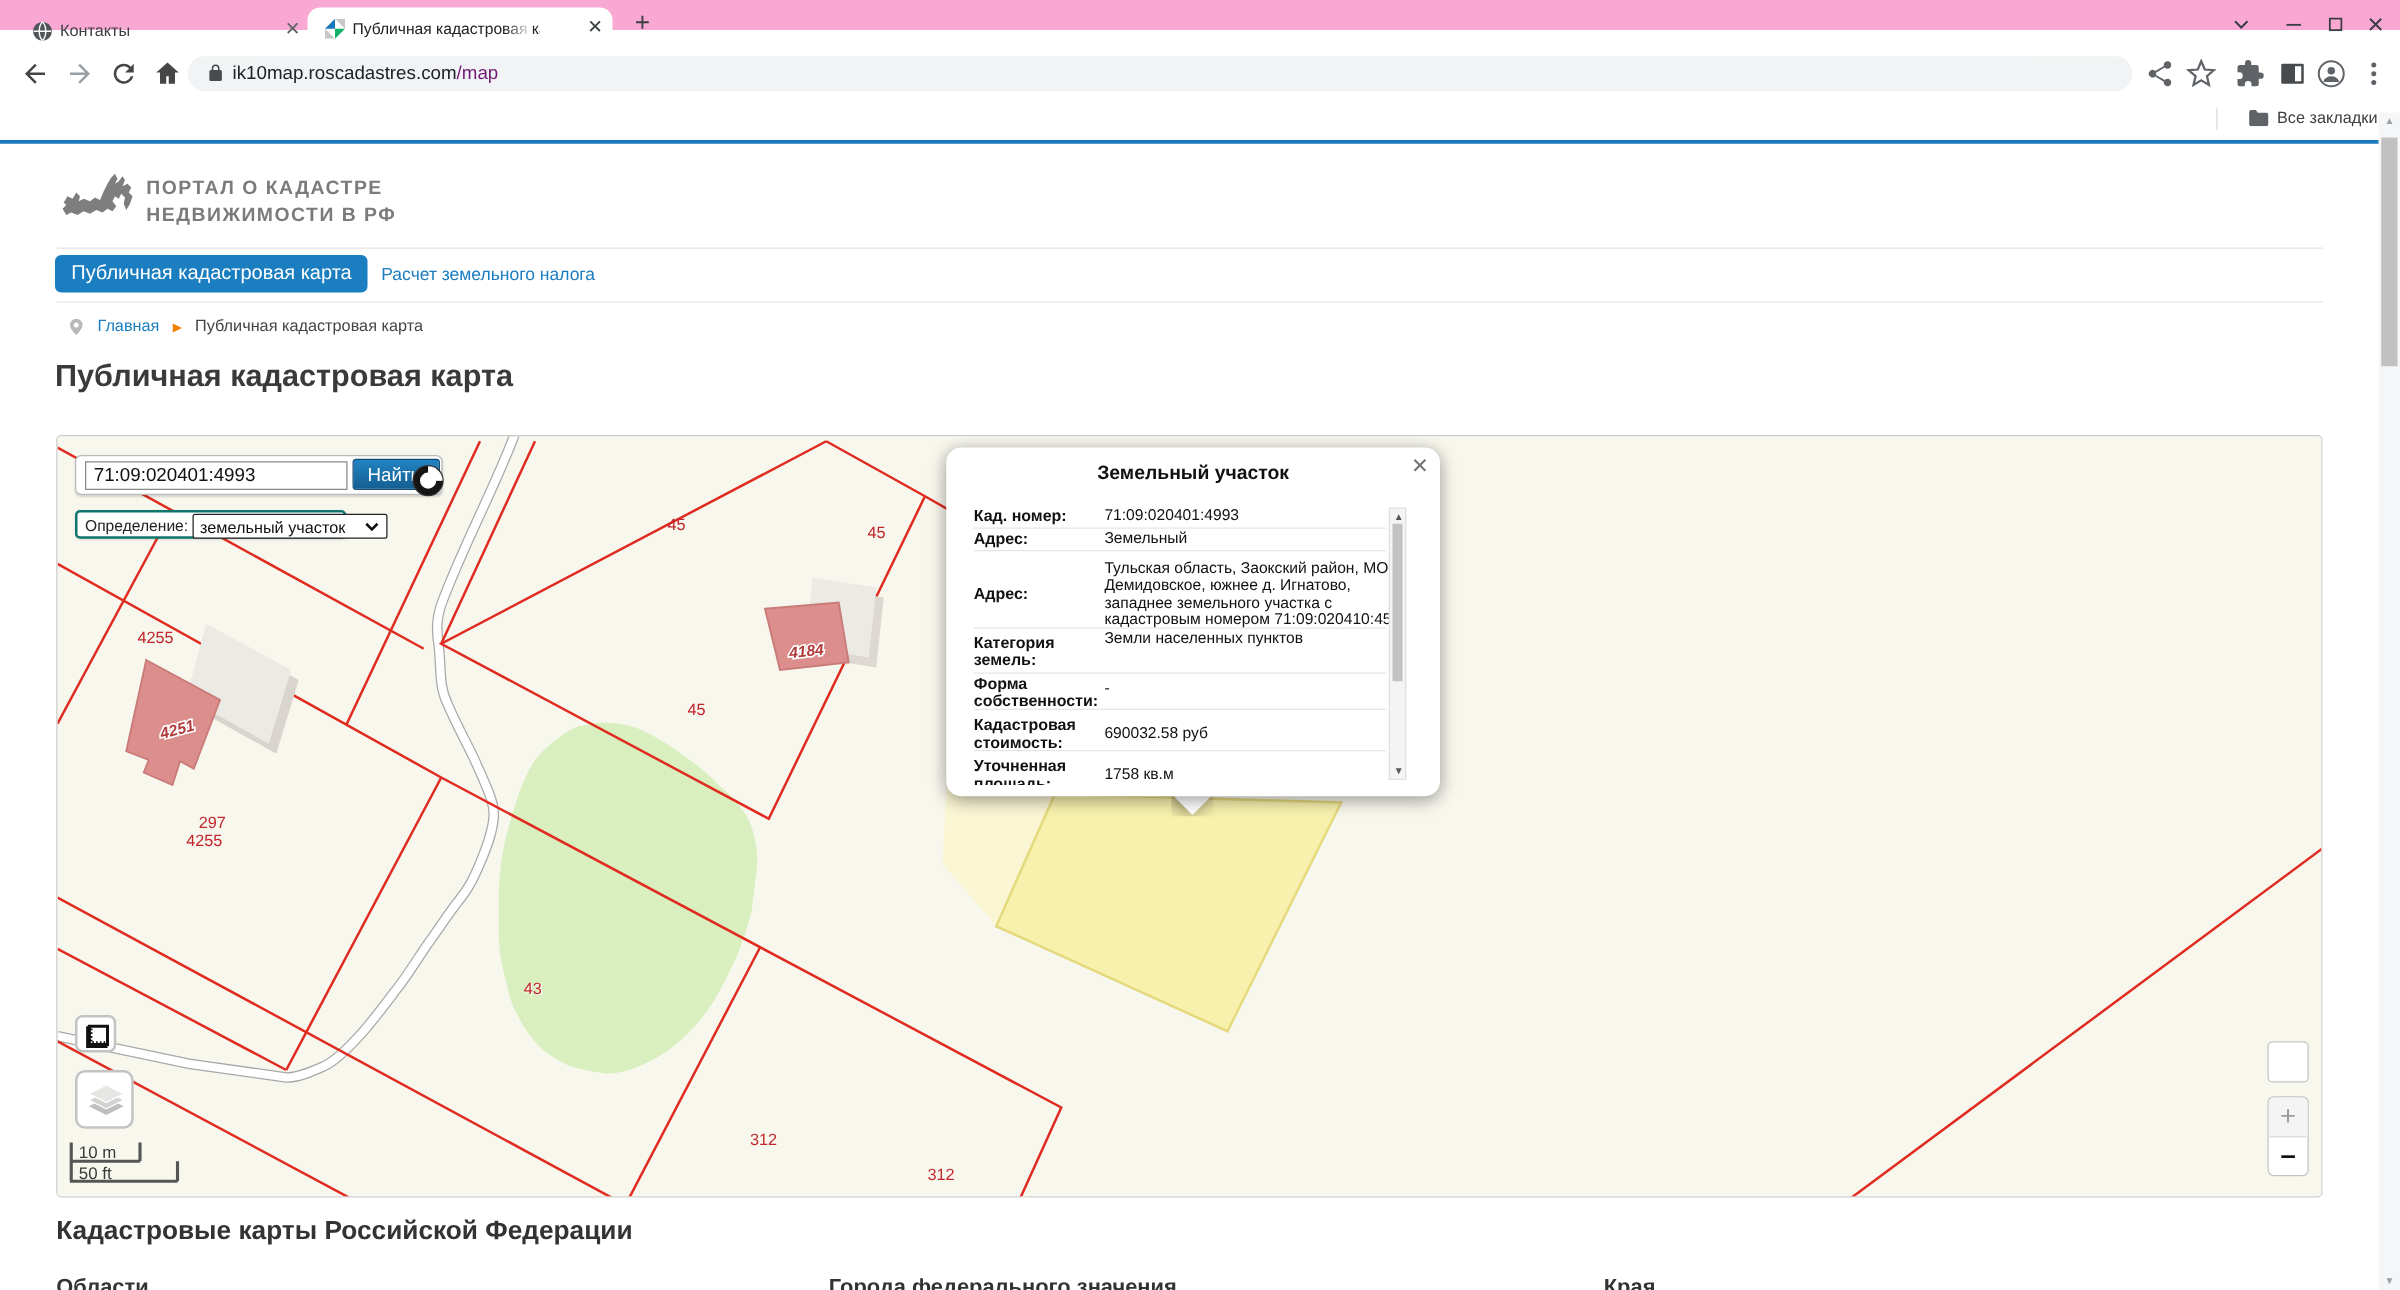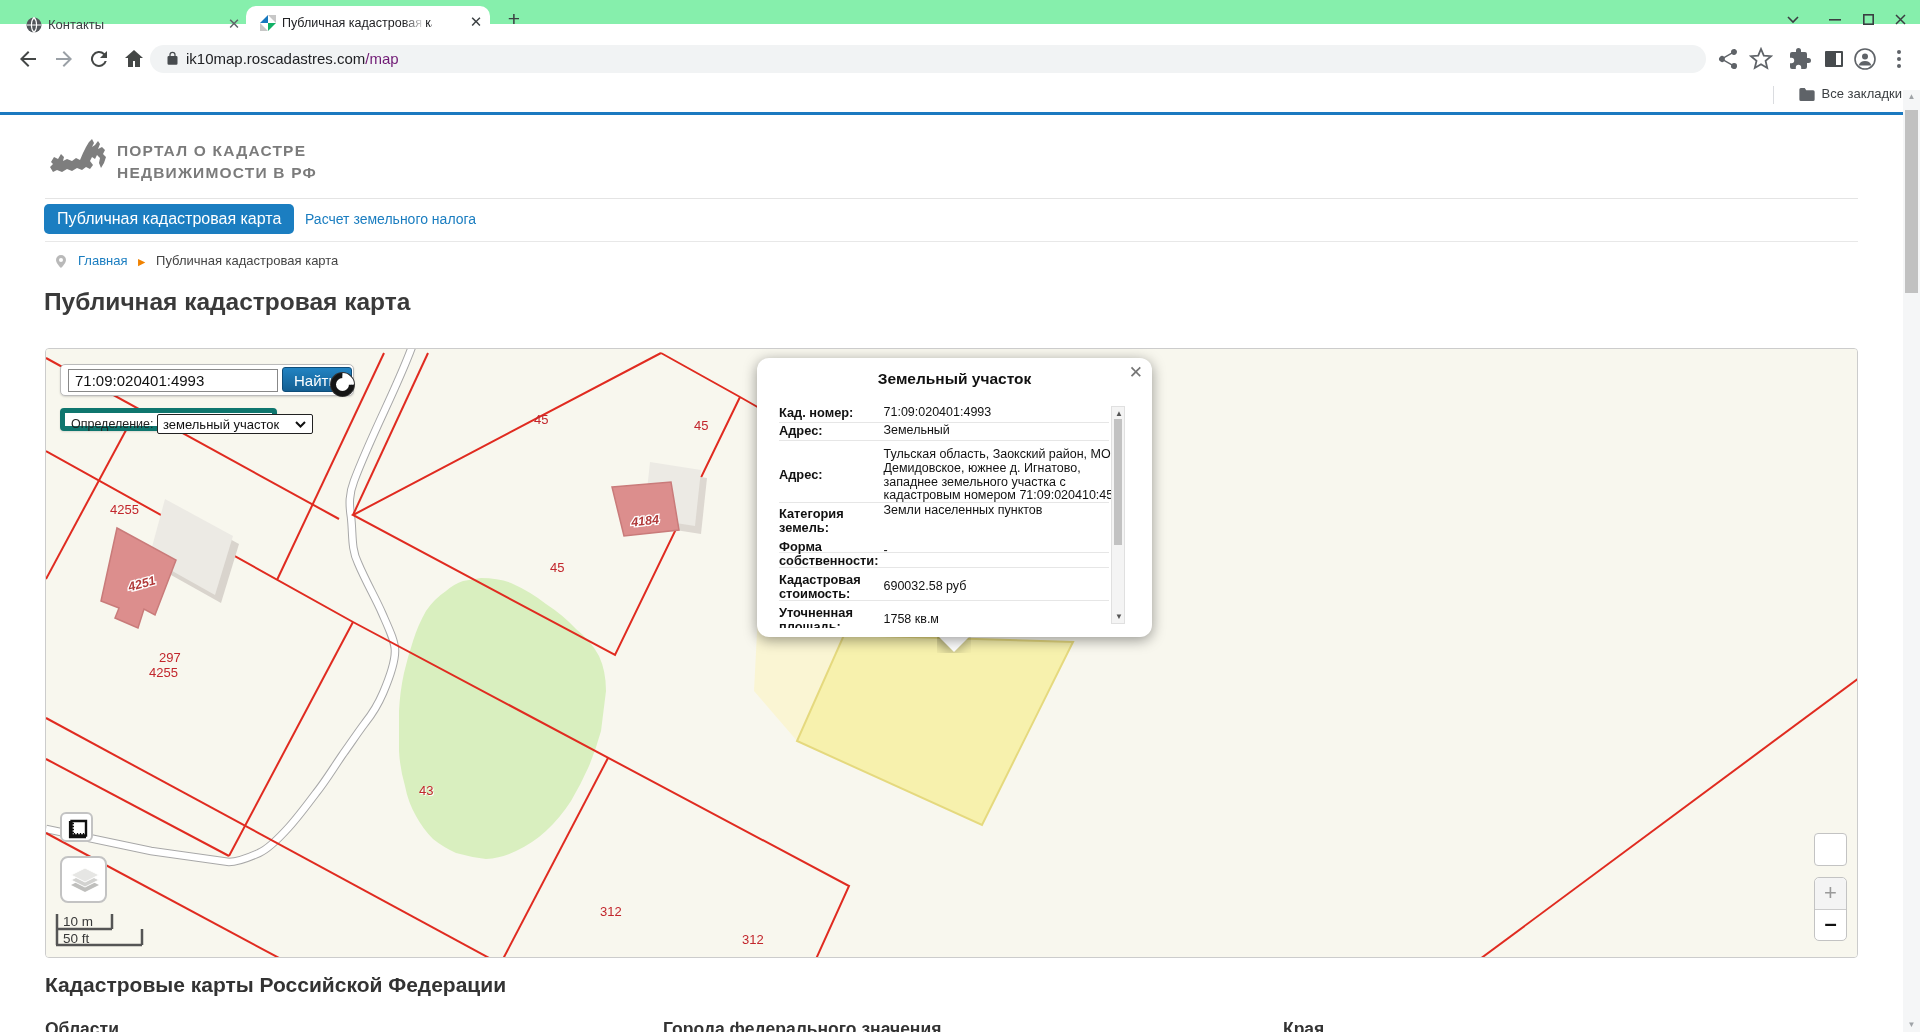--- a/index.html
+++ b/index.html
@@ -1,20 +1,20 @@
 <!DOCTYPE html>
 <html><head>
 <meta charset="utf-8">
 <style>
   * { margin:0; padding:0; box-sizing:border-box; }
   html,body { width:1920px; height:1032px; overflow:hidden; background:#fff;
     font-family:"Liberation Sans", sans-serif; }
   .abs { position:absolute; }
   
-  #tabstrip { position:absolute; left:0; top:0; width:1920px; height:24px; background:#86efac; }
+  #tabstrip { position:absolute; left:0; top:0; width:1920px; height:24px; background:#f9a8d4; }
   #tab1 { position:absolute; left:12px; top:8px; width:234px; height:32px; color:#3c4043;
     font-size:13px; }
   #tab1 .ttl { position:absolute; left:36px; top:9px; }
   #tab2 { position:absolute; left:246px; top:6px; width:244px; height:34px; background:#fff;
     border-radius:10px 10px 0 0; font-size:12.5px; color:#202124; }
   #tab2 .ttl { position:absolute; left:36px; top:10px; width:150px; white-space:nowrap; overflow:hidden; }
   #tab2 .fade { position:absolute; left:158px; top:8px; width:22px; height:20px;
     background:linear-gradient(90deg, rgba(255,255,255,0), #fff); }
   .tclose { position:absolute; top:8px; width:16px; height:16px; color:#5f6368; font-size:15px;
     line-height:16px; text-align:center; }
@@ -60,21 +60,21 @@
   #searchbox input { position:absolute; left:7px; top:4px; width:210px; height:23px;
     border:1px solid #888; font-size:15px; padding-left:6px; color:#111;
     font-family:"Liberation Sans",sans-serif; }
   #findbtn { position:absolute; left:221px; top:2px; width:70px; height:25px;
     background:linear-gradient(#2283c2,#145f92); color:#fff; font-size:15px; text-align:left;
     padding-left:11px; line-height:25px; border-radius:3px; border:1px solid #0f4d79; }
   #spinner { position:absolute; left:285px; top:24px; width:23px; height:23px; border-radius:50%;
     background:#fff; border:5px solid #151515; border-left-color:#fff; transform:rotate(135deg);
     box-shadow:0 0 0 1px #333; }
   #defbox { position:absolute; left:14px; top:59px; width:217px; height:23px; background:#fff;
-    border:5px solid #0f766e; border-radius:4px 4px 4px 4px; box-shadow:0 1px 2px rgba(0,0,0,.12); }
+    border:2px solid #0f766e; border-radius:4px 4px 4px 4px; box-shadow:0 1px 2px rgba(0,0,0,.12); }
   #defbox .lbl { position:absolute; left:6px; top:4px; font-size:12.5px; color:#222; }
   #defsel { position:absolute; left:92px; top:1px; width:156px; height:20px; border:1.5px solid #222;
     border-radius:2px; background:#fff; font-size:13px; padding:1.5px 0 0 5px; color:#111; }
   
   
   .mapbtn { position:absolute; background:#fff; border:2px solid #c3c3c3; border-radius:6px; }
   
   #zoomctl { position:absolute; left:1768px; top:528px; width:33px; height:64px; background:#fff;
     border:1px solid #c3c3c3; border-radius:5px; }
   #zoomctl .plus { position:absolute; left:0; top:0; width:31px; height:32px; background:#f4f4f4;
@@ -330,21 +330,21 @@
         <div class="pval">71:09:020401:4993</div>
     </div>
     <div class="prow" style="top:66px;height:17px">
       <div class="plab">Адрес:</div>
         <div class="pval">Земельный</div>
     </div>
     <div class="prow" style="top:84px;height:61px">
       <div class="plab" style="top:26px">Адрес:</div>
       <div class="pval" style="top:6px">Тульская область, Заокский район, МО Демидовское, южнее д. Игнатово, западнее земельного участка с кадастровым номером 71:09:020410:45</div>
     </div>
-    <div class="prow" style="top:146px;height:49px">
+    <div class="prow" style="top:146px;height:35px">
       <div class="plab" style="top:3px">Категория земель:</div>
       <div class="pval" style="top:0">Земли населенных пунктов</div>
     </div>
     <div class="prow" style="top:178px;height:32px">
       <div class="plab" style="top:4px">Форма собственности:</div>
       <div class="pval" style="top:8px">-</div>
     </div>
     <div class="prow" style="top:211px;height:32px">
       <div class="plab" style="top:4px">Кадастровая стоимость:</div>
       <div class="pval" style="top:11px">690032.58 руб</div>

